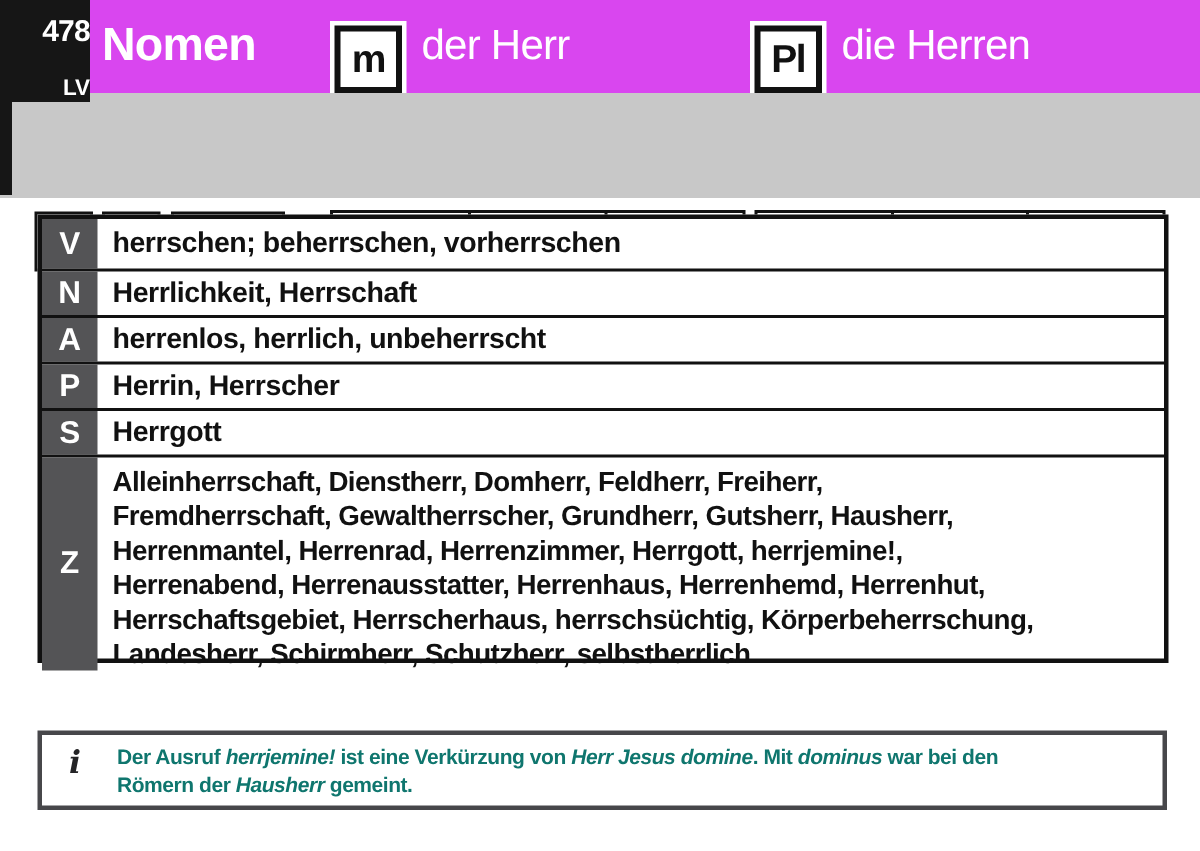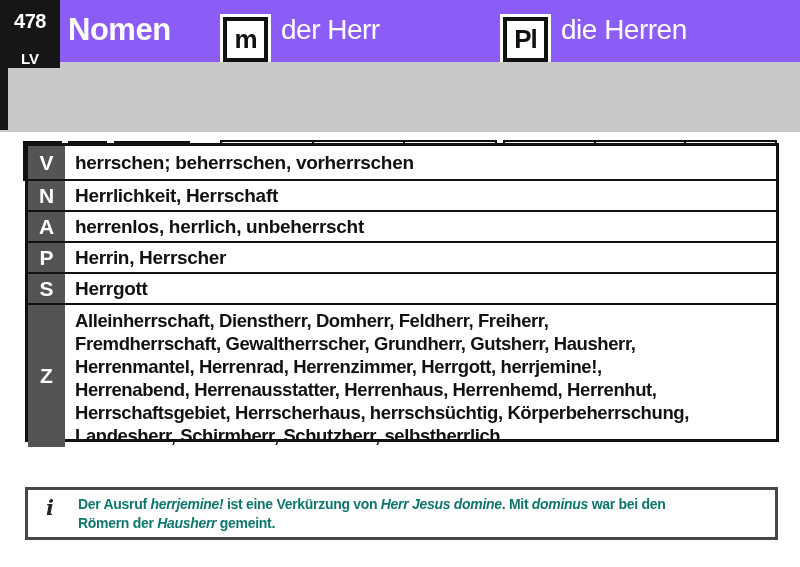--- a/index.html
+++ b/index.html
@@ -1,23 +1,23 @@
 <!DOCTYPE html>
 <html><head>
 <meta charset="utf-8">
 <style>
   * { margin:0; padding:0; box-sizing:border-box; }
   body { background:#ffffff; font-family:"Liberation Sans", sans-serif; }
   .page { position:relative; width:800px; height:567px; background:#ffffff; overflow:hidden; }
 
   
-  .header { position:absolute; left:0; top:0; width:800px; height:62px; background:#8b5cf6; }
+  .header { position:absolute; left:0; top:0; width:800px; height:62px; background:#d946ef; }
   .left-stripe { position:absolute; left:0; top:0; width:8px; height:130px; background:#161616; }
   .badge { position:absolute; left:0; top:0; width:60px; height:68px; background:#161616;
-           color:#ffffff; text-align:center; padding-top:11px; line-height:1.0; z-index:2; }
+           color:#ffffff; text-align:right; padding-top:11px; line-height:1.0; z-index:2; }
   .badge .num { font-size:20px; font-weight:bold; letter-spacing:-0.5px; display:block; }
   .badge .lv  { font-size:15px; font-weight:bold; display:block; margin-top:20px; }
   .hdr-title { position:absolute; left:68px; top:0; height:62px; line-height:60px;
                color:#ffffff; font-size:31px; font-weight:bold; letter-spacing:-0.5px; }
   .gender-box { position:absolute; top:17px; width:45px; height:45px; background:#ffffff;
                 border:4px solid #111111; box-shadow:0 0 0 3px #ffffff;
                 display:flex; align-items:center; justify-content:center;
                 font-size:26px; font-weight:bold; color:#111111; letter-spacing:-1px; }
   .m-box  { left:223px; }
   .pl-box { left:503px; }

